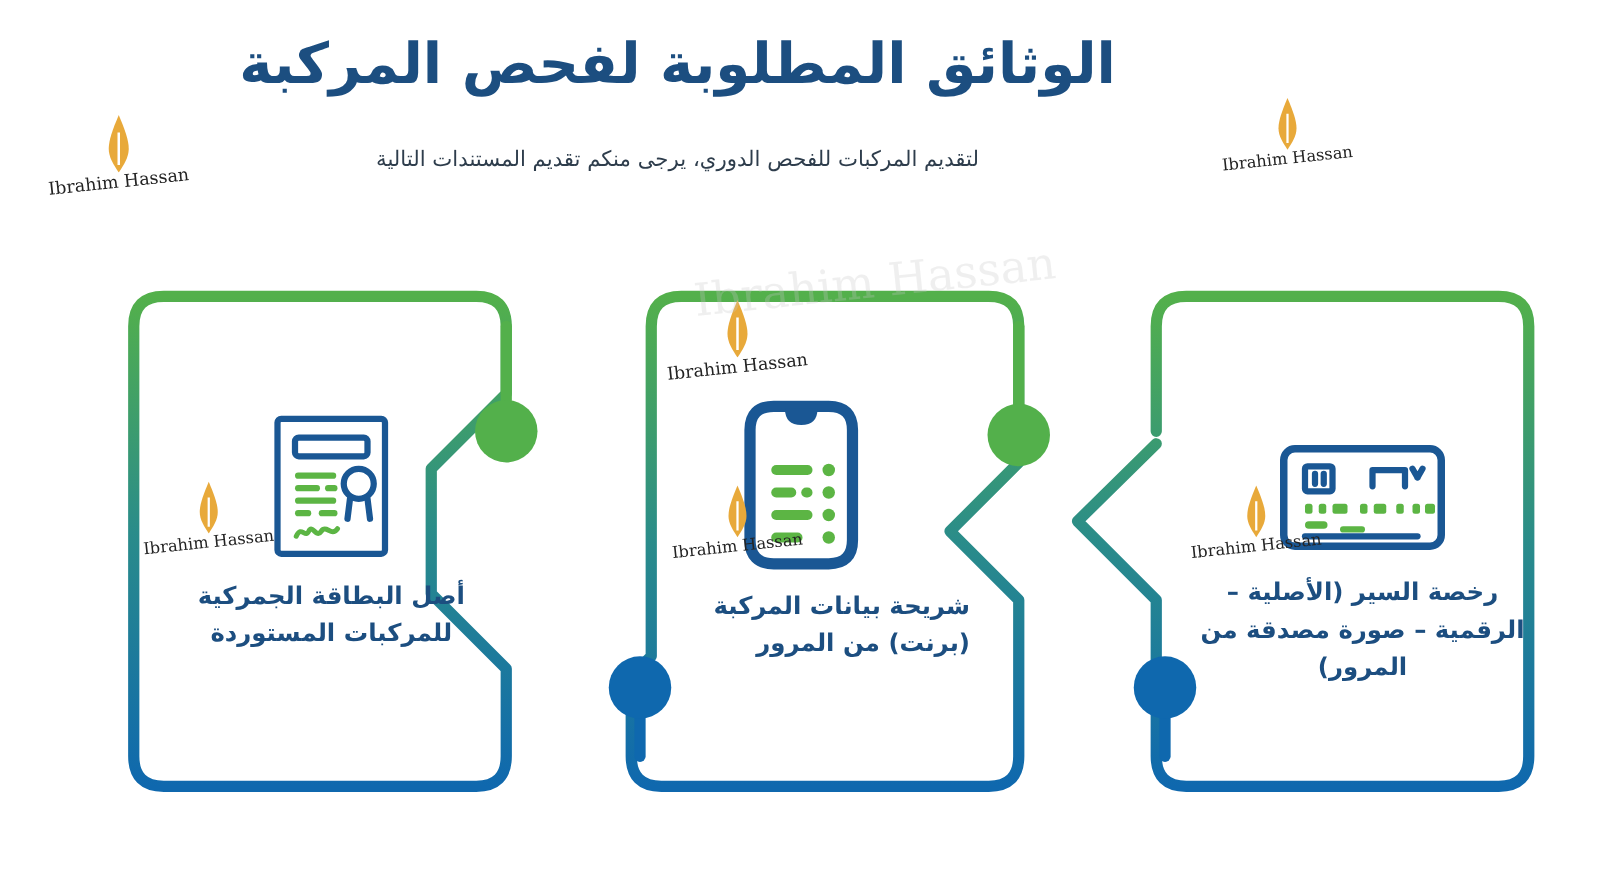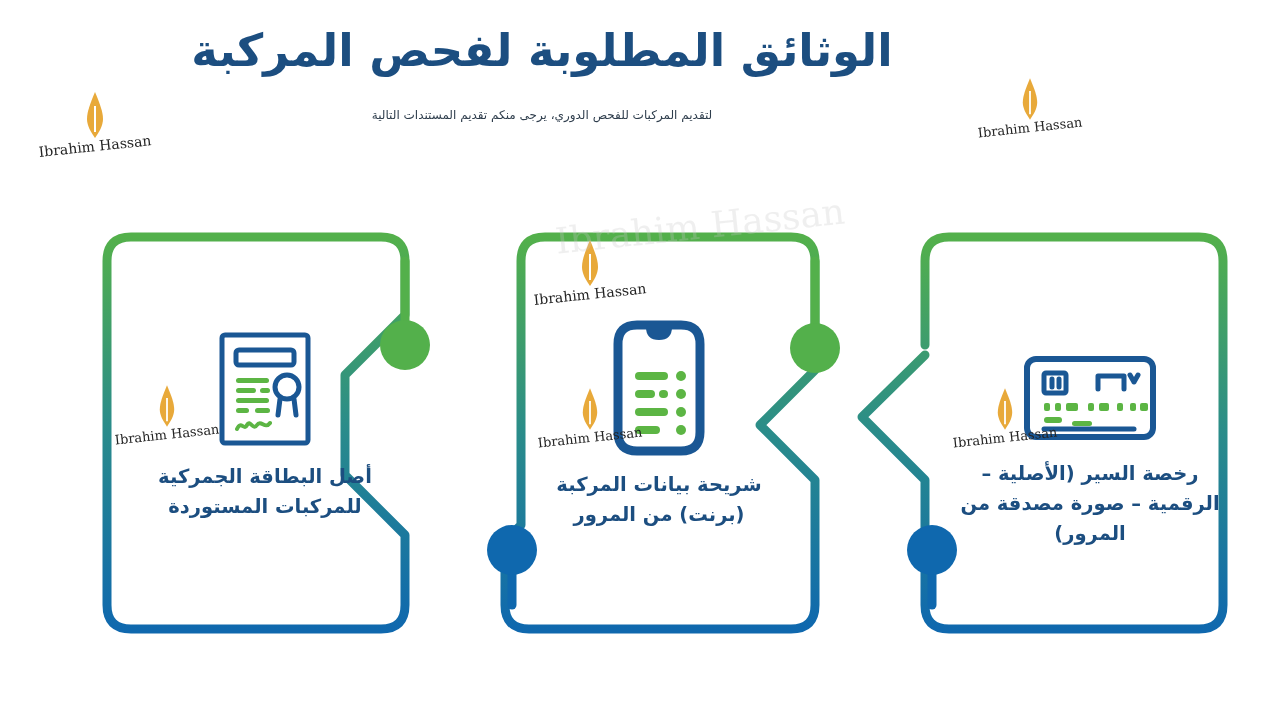--- a/index.html
+++ b/index.html
@@ -28,23 +28,23 @@
     margin: 0;
     padding-top: 24px;
     font-size: 45px;
     font-weight: bold;
     line-height: 1.22;
     letter-spacing: 0px;
     color: #1c4e80;
     direction: rtl;
   }
   #page-subtitle {
-    margin: 8px;
+    margin: 18px;
     padding-top: 20px;
-    font-size: 12px;
+    font-size: 17px;
     font-weight: normal;
     line-height: 1.4;
     color: #2e3d4c;
     direction: rtl;
   }
 
   
   #diagram {
     position: absolute;
     top: 225px;
@@ -75,21 +75,21 @@
     margin: 0;
     padding-top: 14px;
     font-size: 19.5px;
     font-weight: bold;
     line-height: 1.55;
     color: #1c4e80;
     direction: rtl;
   }
 
   #card-1-content { left: 120px;  top: 105px; width: 290px; }
-  #card-2-content { left: 524px;  top: 95px;  width: 270px; }
+  #card-2-content { left: 506px;  top: 95px;  width: 270px; text-align: right; }
   #card-3-content { left: 945px;  top: 124px; width: 290px; }
 
   
   .watermark {
     position: absolute;
     width: 170px;
     pointer-events: none;
     user-select: none;
   }
   .watermark .wm-nib {

